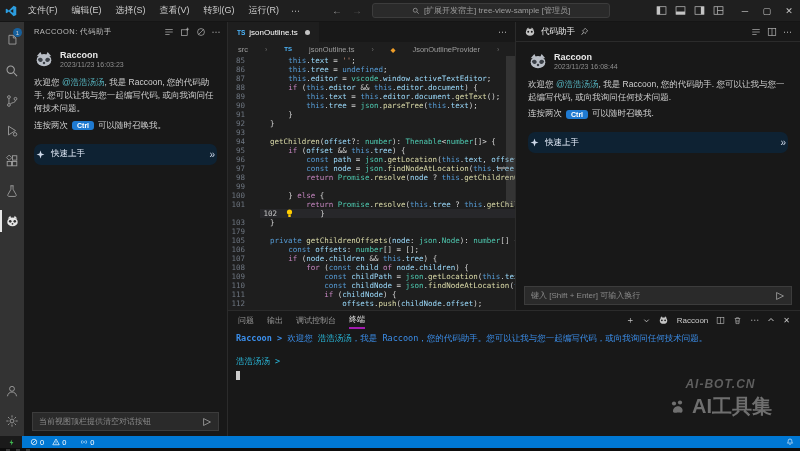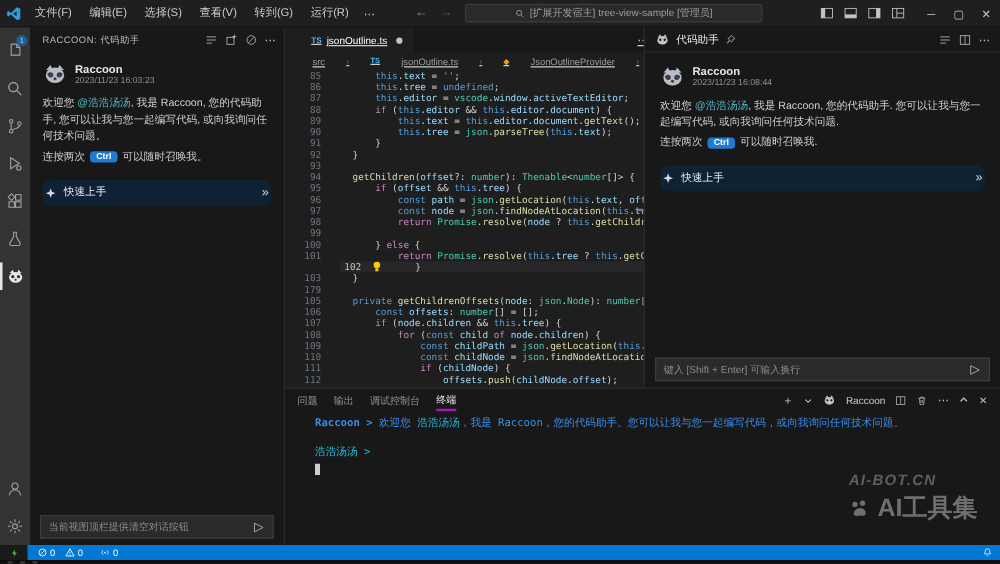--- a/index.html
+++ b/index.html
@@ -37,21 +37,21 @@
   .chat-greeting { margin-top:8px; font-size:8.5px; line-height:1.55; color:#cfcfcf; }
   .mention { color:#56b6c2;margin-top:39px; }
   .shortcut-line { margin-top:4px; font-size:8.5px; color:#cfcfcf; display:flex; align-items:center; gap:4px; }
   .ctrl-badge { background:#1f7ad1; color:#fff; border-radius:3px; padding:1px 5px; font-size:7px; font-weight:bold; }
   .quickstart { margin-top:12px; height:21px; background:#0e2233; border-radius:7px; display:flex; align-items:center; gap:6px; padding:0 2px; font-size:8.5px; color:#e6eefc; }
   .quickstart .more { margin-left:auto; color:#cfd9ea; font-size:10px; }
   .fake-input { position:absolute; left:8px; right:8px; bottom:5px; height:19px; background:#2a2a2a; border:1px solid #3c3c3c; display:flex; align-items:center; padding:0 6px; font-size:8px; color:#8a8a8a; }
   .fake-input .send { margin-left:auto; }
 
   
-  .editor-group { position:absolute; left:240px; top:22px; width:287px; height:288px; background:#1e1e1e;text-decoration:underline; }
+  .editor-group { position:absolute; left:228px; top:22px; width:287px; height:288px; background:#1e1e1e; }
   .tabbar { height:20px; background:#181818; display:flex; align-items:center; }
   .tab { height:20px; background:#1e1e1e; display:flex; align-items:center; gap:4px; padding:0 9px; font-size:8px; color:#ffffff; }
   .ts-badge { color:#4db8ff; font-weight:bold; font-size:6.5px; }
   .dirty-dot { width:5px; height:5px; border-radius:3px; background:#c4c4c4; margin-left:3px; }
   .tabbar-more { margin-left:auto; margin-right:8px; color:#c5c5c5; font-size:9px; }
   .breadcrumb { height:14px; display:flex; align-items:center; gap:17px; padding-left:10px; font-size:7.5px; color:#9d9d9d; }
   .bc-sep { color:#6a6a6a; font-size:7px; }
   .bc-ico { font-size:6px; font-weight:bold; }
   .bc-ico.ts { color:#4db8ff; }
   .bc-ico.class { color:#ee9d28; }
@@ -74,28 +74,28 @@
   .assistant .chat-block { padding:10px 12px 0 12px; }
   .assistant .chat-greeting { font-size:8.5px; }
 
   
   .panel { position:absolute; left:228px; right:0; top:310px; bottom:15px; background:#181818; border-top:1px solid #2b2b2b; }
   .panel-tabs { height:18px; display:flex; align-items:center; padding:0 10px; gap:13px; font-size:8px; color:#969696; }
   .panel-tab { height:18px; display:flex; align-items:center; }
   .panel-tab.active { color:#e7e7e7; border-bottom:2px solid #a21caf; }
   .panel-toolbar { margin-left:auto; display:flex; align-items:center; gap:8px; color:#c5c5c5; font-size:9px; }
   .term-label { font-size:8px; color:#cccccc; }
-  .terminal { position:absolute; top:18px; left:8px; right:0; bottom:0; font-family:"DejaVu Sans Mono",monospace; font-size:8.5px;margin-left:16px; }
+  .terminal { position:absolute; top:18px; left:8px; right:0; bottom:0; font-family:"DejaVu Sans Mono",monospace; font-size:8.5px; }
   .term-line { margin-top:4px; white-space:nowrap; overflow:hidden; }
   .tc-prompt { color:#3b8eea; font-weight:bold; }
   .tc-msg { color:#3b8eea; }
   .tc-user { color:#29b8db; }
   .term-line.second { margin-top:11px; }
   .term-cursor { width:4px; height:9px; background:#cccccc; margin-top:3px; }
-  .watermark { position:absolute; right:18px; bottom:16px; text-align:left; }
+  .watermark { position:absolute; right:28px; bottom:16px; text-align:center; }
   .wm1 { font-style:italic; font-weight:bold; font-size:12px; color:#5f5f5f; letter-spacing:1px; }
   .wm2 { display:flex; align-items:center; gap:5px; justify-content:flex-end; font-weight:bold; font-size:20px; color:#6f6f6f; margin-top:2px; }
 
   
   .statusbar { position:absolute; left:0; right:0; top:436px; height:12px; background:#0078d4; display:flex; align-items:center; font-size:7.5px; color:#ffffff; }
   .remote-cell { width:22px; height:12px; background:#1a1a1a; display:flex; align-items:center; justify-content:center; flex:none; }
   .sb-item { display:flex; align-items:center; gap:2px; margin-left:8px; }
   .sb-right { margin-left:auto; margin-right:6px; display:flex; align-items:center; }
   .bottomstrip { position:absolute; left:0; right:0; top:448px; height:3px; background:#0d0d0d; display:flex; gap:6px; padding-left:6px; }
   .strip-dot { width:4px; height:2px; background:#3a3a3a; margin-top:1px; }

